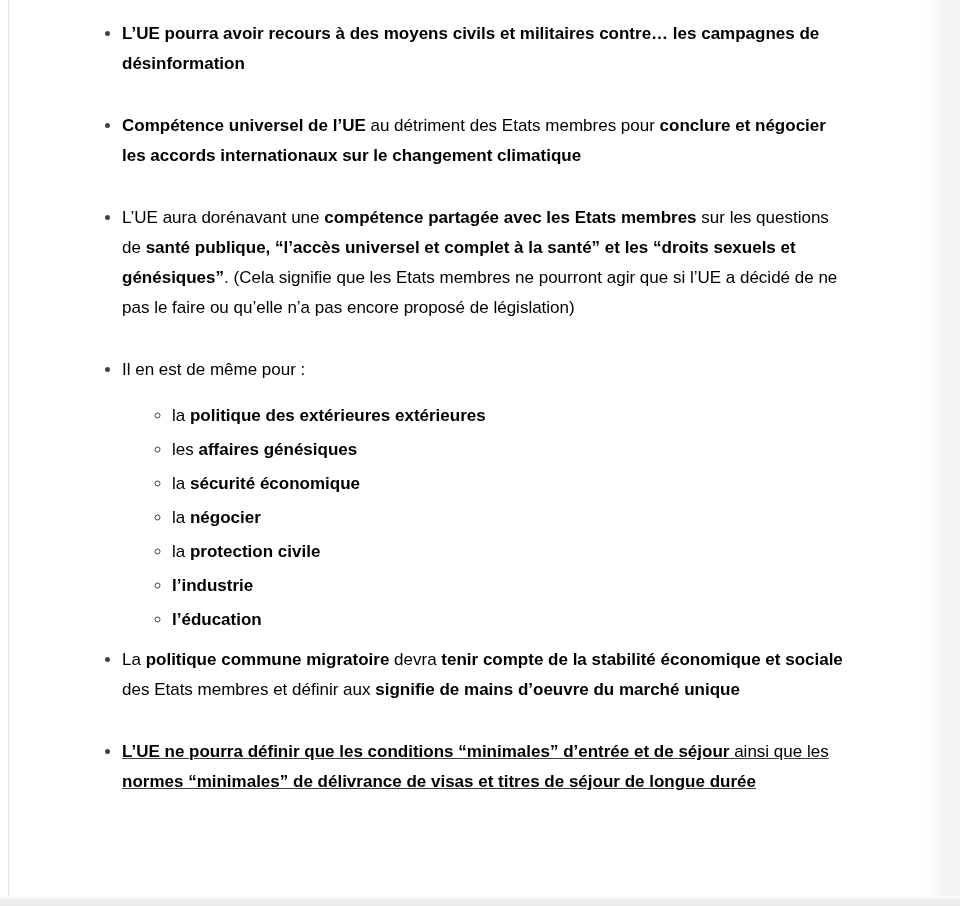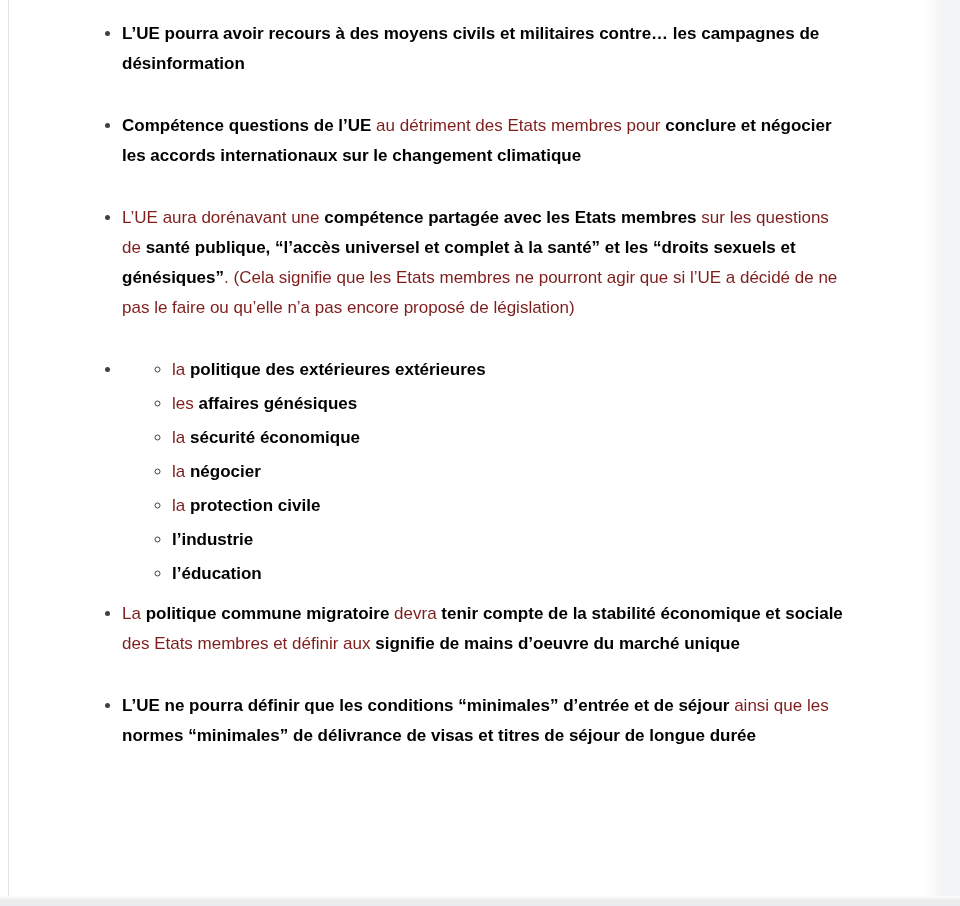--- a/index.html
+++ b/index.html
@@ -29,36 +29,37 @@
     width: 726px;
   }
   ul.main > li {
     margin: 0 0 32px 0;
   }
   ul.main > li.has-sublist {
     margin-bottom: 10px;
   }
   ul.main > li:last-child {
     margin-bottom: 0;
+    text-decoration: underline;
   }
   ul.sub {
     list-style: circle outside;
     margin: 16px 0 0 0;
     padding: 0 0 0 50px;
   }
   ul.sub > li {
     margin: 0 0 4px 0;
   }
   .b {
     font-weight: bold;
     color: #000000;
   }
   .r {
     font-weight: normal;
-    color: #7f1d1d;
+    color: #000000;
   }
   .left-edge {
     position: absolute;
     left: 8px;
     top: 0;
     height: 898px;
     width: 1px;
     background: #e3e5e6;
   }
   .right-shade {
@@ -78,23 +79,23 @@
     background: linear-gradient(to bottom, #ffffff 0%, #ecedee 40%, #eaebed 100%);
   }
 </style>
 </head>
 <body>
 
 <div class="page">
   <div class="content">
     <ul class="main" id="main-list">
         <li><strong class="b">L’UE pourra avoir recours à des moyens civils et militaires contre… les campagnes de désinformation</strong></li>
-        <li><strong class="b">Compétence questions de l’UE</strong><span class="r"> au détriment des Etats membres pour </span><strong class="b">conclure et négocier les accords internationaux sur le changement climatique</strong></li>
+        <li><strong class="b">Compétence universel de l’UE</strong><span class="r"> au détriment des Etats membres pour </span><strong class="b">conclure et négocier les accords internationaux sur le changement climatique</strong></li>
         <li><span class="r">L’UE aura dorénavant une </span><strong class="b">compétence partagée avec les Etats membres</strong><span class="r"> sur les questions de </span><strong class="b">santé publique, “l’accès universel et complet à la santé” et les “droits sexuels et génésiques”</strong><span class="r">. (Cela signifie que les Etats membres ne pourront agir que si l’UE a décidé de ne pas le faire ou qu’elle n’a pas encore proposé de législation)</span></li>
-        <li class="has-sublist"><ul class="sub">
+        <li class="has-sublist"><span class="r">Il en est de même pour :</span><ul class="sub">
             <li><span class="r">la </span><strong class="b">politique des extérieures extérieures</strong></li>
             <li><span class="r">les </span><strong class="b">affaires génésiques</strong></li>
             <li><span class="r">la </span><strong class="b">sécurité économique</strong></li>
             <li><span class="r">la </span><strong class="b">négocier</strong></li>
             <li><span class="r">la </span><strong class="b">protection civile</strong></li>
             <li><strong class="b">l’industrie</strong></li>
             <li><strong class="b">l’éducation</strong></li>
           </ul></li>
         <li><span class="r">La </span><strong class="b">politique commune migratoire</strong><span class="r"> devra </span><strong class="b">tenir compte de la stabilité économique et sociale</strong><span class="r"> des Etats membres et définir aux </span><strong class="b">signifie de mains d’oeuvre du marché unique</strong></li>
         <li><strong class="b">L’UE ne pourra définir que les conditions “minimales” d’entrée et de séjour</strong><span class="r"> ainsi que les </span><strong class="b">normes “minimales” de délivrance de visas et titres de séjour de longue durée</strong></li>

